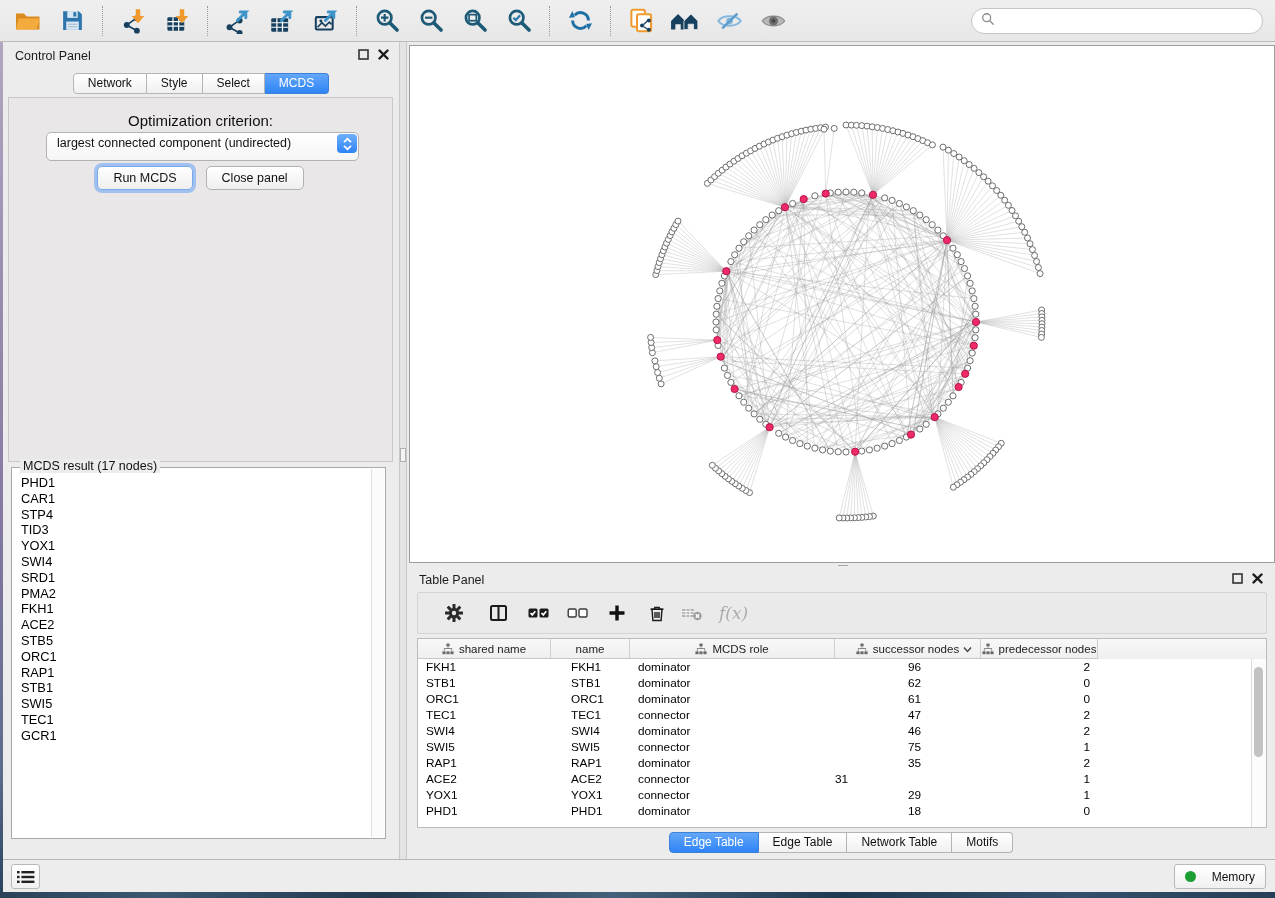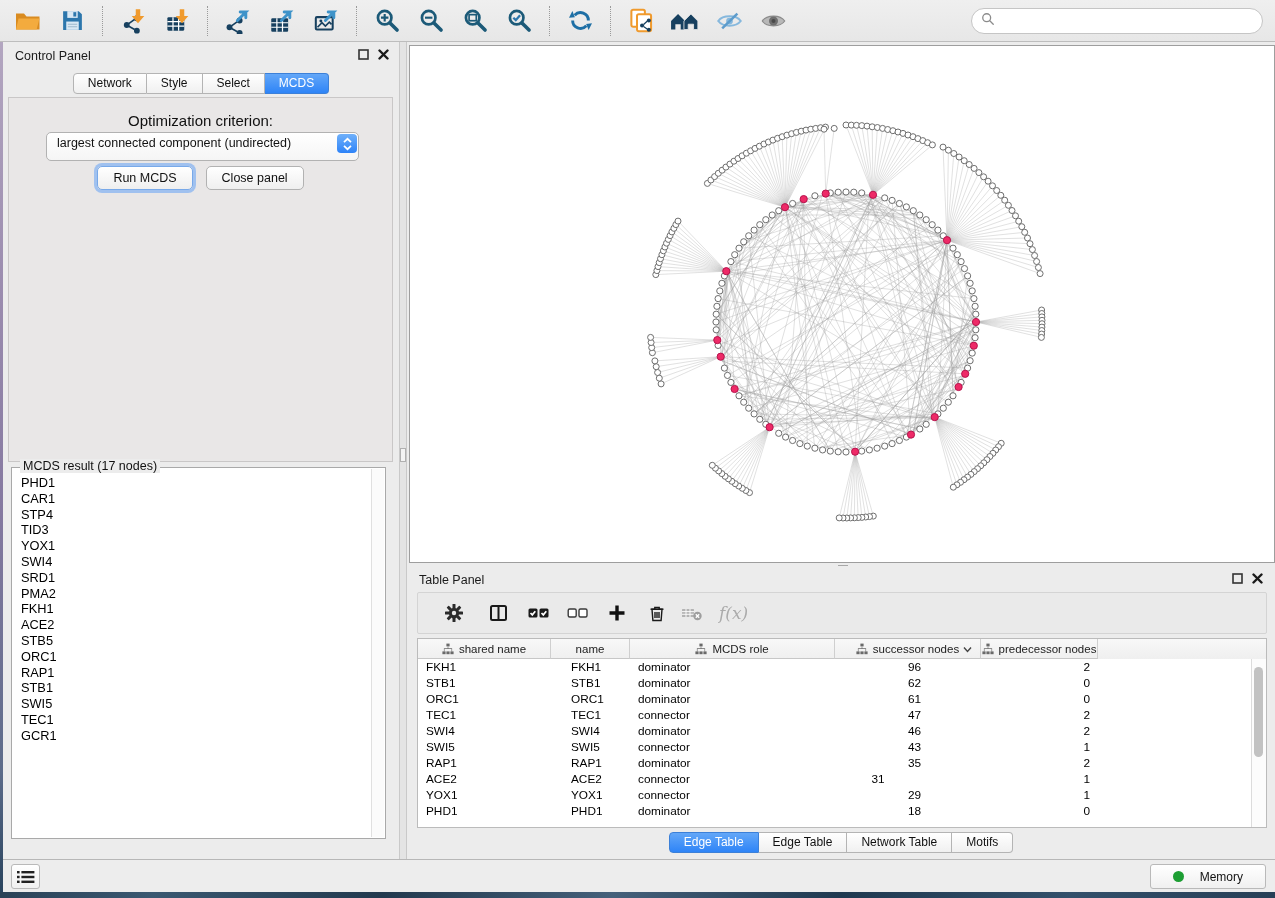--- a/index.html
+++ b/index.html
@@ -93,21 +93,21 @@
   .tp-scroll { position:absolute; right:0; top:20px; bottom:0; width:15px; background:#fcfcfc; border-left:1px solid #dcdcdc; }
   .tp-thumb { position:absolute; left:2px; top:8px; width:9px; height:90px; background:#c2c2c2; border-radius:5px; }
   .tp-tabs { position:absolute; left:0; top:266px; width:100%; display:flex; justify-content:center; }
 
   
   .statusbar { position:absolute; left:0; top:859px; width:1275px; height:33px;
     background:#ededed; border-top:1px solid #b7b7b7; }
   .sb-btn { position:absolute; height:25px; background:linear-gradient(#ffffff,#f0f0f0);
     border:1px solid #b9b9b9; border-radius:3px; display:flex; align-items:center; justify-content:center; }
   .sb-list { left:11px; top:4px; width:29px; }
-  .sb-mem { right:9px; top:4px; padding:0 22px; gap:16px; font-size:12px; color:#111; }
+  .sb-mem { right:9px; top:4px; padding:0 10px; gap:16px; font-size:12px; color:#111; }
   .mem-dot { width:11px; height:11px; border-radius:50%; }
 </style>
 </head>
 <body>
 
 <div class="toolbar" id="main-toolbar">
     <span class="tb-icon">
       <svg width="28" height="24" viewBox="0 0 28 24">
         <path d="M2 4.5h8l2.5 3h13v13H2z" fill="#d98b20"></path>
         <path d="M4.5 9.5h21L22.6 20.5H2z" fill="#f3ab3e"></path>
@@ -1170,35 +1170,35 @@
             <div class="td" style="width: 133px; text-align: left; padding-left: 8px;">SWI4</div>
             <div class="td" style="width: 79px; text-align: left; padding-left: 20px;">SWI4</div>
             <div class="td" style="width: 205px; text-align: left; padding-left: 8px;">dominator</div>
             <div class="td" style="width: 146px; text-align: right; padding-right: 60px;">46</div>
             <div class="td" style="width: 117px; text-align: right; padding-right: 8px;">2</div>
           </div>
           <div class="tr">
             <div class="td" style="width: 133px; text-align: left; padding-left: 8px;">SWI5</div>
             <div class="td" style="width: 79px; text-align: left; padding-left: 20px;">SWI5</div>
             <div class="td" style="width: 205px; text-align: left; padding-left: 8px;">connector</div>
-            <div class="td" style="width: 146px; text-align: right; padding-right: 60px;">43</div>
+            <div class="td" style="width: 146px; text-align: right; padding-right: 60px;">75</div>
             <div class="td" style="width: 117px; text-align: right; padding-right: 8px;">1</div>
           </div>
           <div class="tr">
             <div class="td" style="width: 133px; text-align: left; padding-left: 8px;">RAP1</div>
             <div class="td" style="width: 79px; text-align: left; padding-left: 20px;">RAP1</div>
             <div class="td" style="width: 205px; text-align: left; padding-left: 8px;">dominator</div>
             <div class="td" style="width: 146px; text-align: right; padding-right: 60px;">35</div>
             <div class="td" style="width: 117px; text-align: right; padding-right: 8px;">2</div>
           </div>
           <div class="tr">
             <div class="td" style="width: 133px; text-align: left; padding-left: 8px;">ACE2</div>
             <div class="td" style="width: 79px; text-align: left; padding-left: 20px;">ACE2</div>
             <div class="td" style="width: 205px; text-align: left; padding-left: 8px;">connector</div>
-            <div class="td" style="width: 146px; text-align: center; padding-right: 60px;">31</div>
+            <div class="td" style="width: 146px; text-align: left; padding-right: 60px;">31</div>
             <div class="td" style="width: 117px; text-align: right; padding-right: 8px;">1</div>
           </div>
           <div class="tr">
             <div class="td" style="width: 133px; text-align: left; padding-left: 8px;">YOX1</div>
             <div class="td" style="width: 79px; text-align: left; padding-left: 20px;">YOX1</div>
             <div class="td" style="width: 205px; text-align: left; padding-left: 8px;">connector</div>
             <div class="td" style="width: 146px; text-align: right; padding-right: 60px;">29</div>
             <div class="td" style="width: 117px; text-align: right; padding-right: 8px;">1</div>
           </div>
           <div class="tr">

